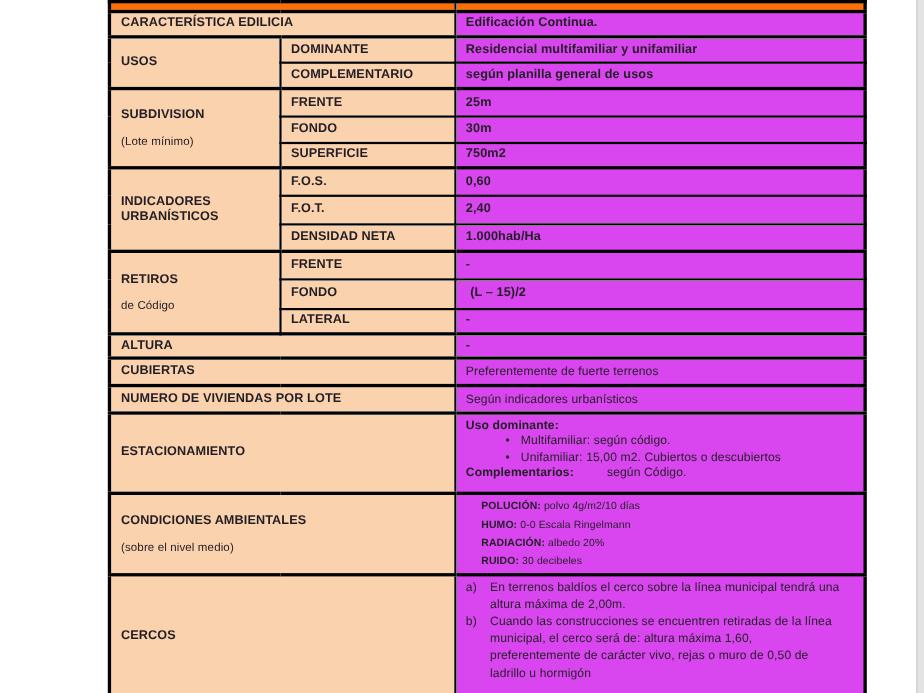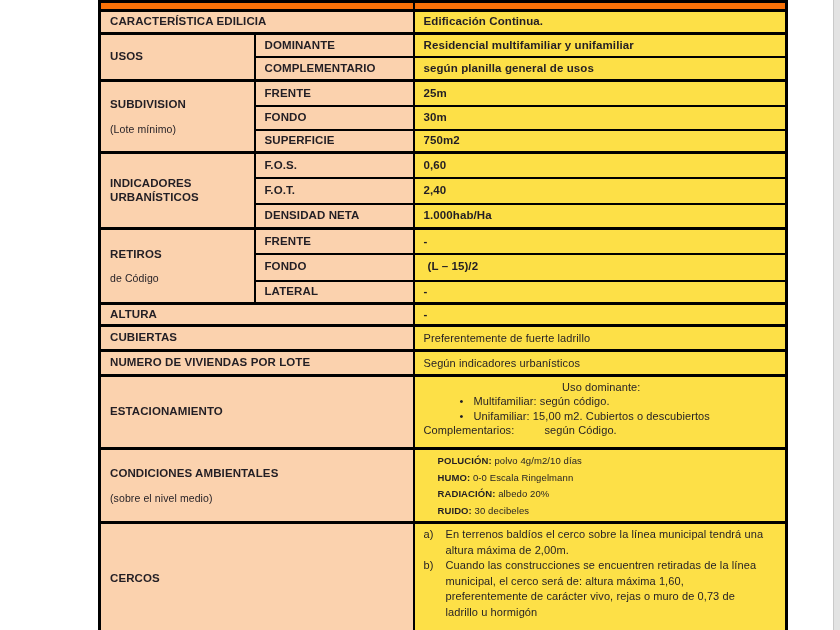--- a/index.html
+++ b/index.html
@@ -17,29 +17,29 @@
   col.c1 { width: 155px; } col.c2 { width: 159px; } col.c3 { width: 373px; }
 
   td { border: 2px solid #000; background: #fbd2ae; vertical-align: middle;
        padding: 1px 6px 1px 9px; font-size: 11.5px; font-weight: bold;
        letter-spacing: 0.1px; line-height: 1.15; overflow: hidden; }
   tr.sect td { border-top-width: 3px; }
 
   td.ocell { background: #f97108; border-bottom-width: 2px; padding: 0; }
   tr.orange { height: 9px; }
 
-  td.vcell { background: #fde047; }
+  td.vcell { background: #d946ef; }
   td.top { vertical-align: top; padding-top: 3px; }
 
   .sublabel { font-weight: normal; font-size: 10.5px; margin-top: 11px; }
   .vnorm { font-weight: normal; font-size: 11px; }
 
   
   .est { font-size: 11px; line-height: 14.4px; }
-  .est .b { font-weight: normal; text-align: center; }
+  .est .b { font-weight: bold; }
   .est .plain { font-weight: normal; margin-left: 27px; }
   .blt { font-weight: normal; display: flex; margin-left: 36px; }
   .blt .dot { width: 14px; flex: 0 0 14px; }
 
   
   .cnd { font-size: 9.5px; line-height: 16.5px; }
   .cnd .k { font-weight: bold; padding-left: 14px; }
   .cnd .v { font-weight: normal; }
 
   
@@ -129,21 +129,21 @@
       <td class="vcell">-</td>
     </tr>
 
     <tr class="sect" style="height:22px">
       <td colspan="2">ALTURA</td>
       <td class="vcell">-</td>
     </tr>
 
     <tr class="sect" style="height:25px">
       <td colspan="2">CUBIERTAS</td>
-      <td class="vcell vnorm">Preferentemente de fuerte ladrillo</td>
+      <td class="vcell vnorm">Preferentemente de fuerte terrenos</td>
     </tr>
 
     <tr class="sect" style="height:25px">
       <td colspan="2">NUMERO DE VIVIENDAS POR LOTE</td>
       <td class="vcell vnorm">Según indicadores urbanísticos</td>
     </tr>
 
     <tr class="sect" style="height:73px">
       <td colspan="2">ESTACIONAMIENTO</td>
       <td class="vcell top est">
@@ -177,21 +177,21 @@
 
     <tr class="sect" style="height:112px">
       <td colspan="2">CERCOS</td>
       <td class="vcell top crc">
         <div class="li">
           <span class="mk">a)</span>
           <span class="tx">En terrenos baldíos el cerco sobre la línea municipal tendrá una altura máxima de 2,00m.</span>
         </div>
         <div class="li">
           <span class="mk">b)</span>
-          <span class="tx">Cuando las construcciones se encuentren retiradas de la línea municipal, el cerco será de: altura máxima 1,60,  preferentemente de carácter vivo, rejas o muro de 0,73 de ladrillo u hormigón</span>
+          <span class="tx">Cuando las construcciones se encuentren retiradas de la línea municipal, el cerco será de: altura máxima 1,60,  preferentemente de carácter vivo, rejas o muro de 0,50 de ladrillo u hormigón</span>
         </div>
       </td>
     </tr>
   </tbody>
     </table>
 
   <div class="gutter"></div>
 </div>
 
 </body></html>

